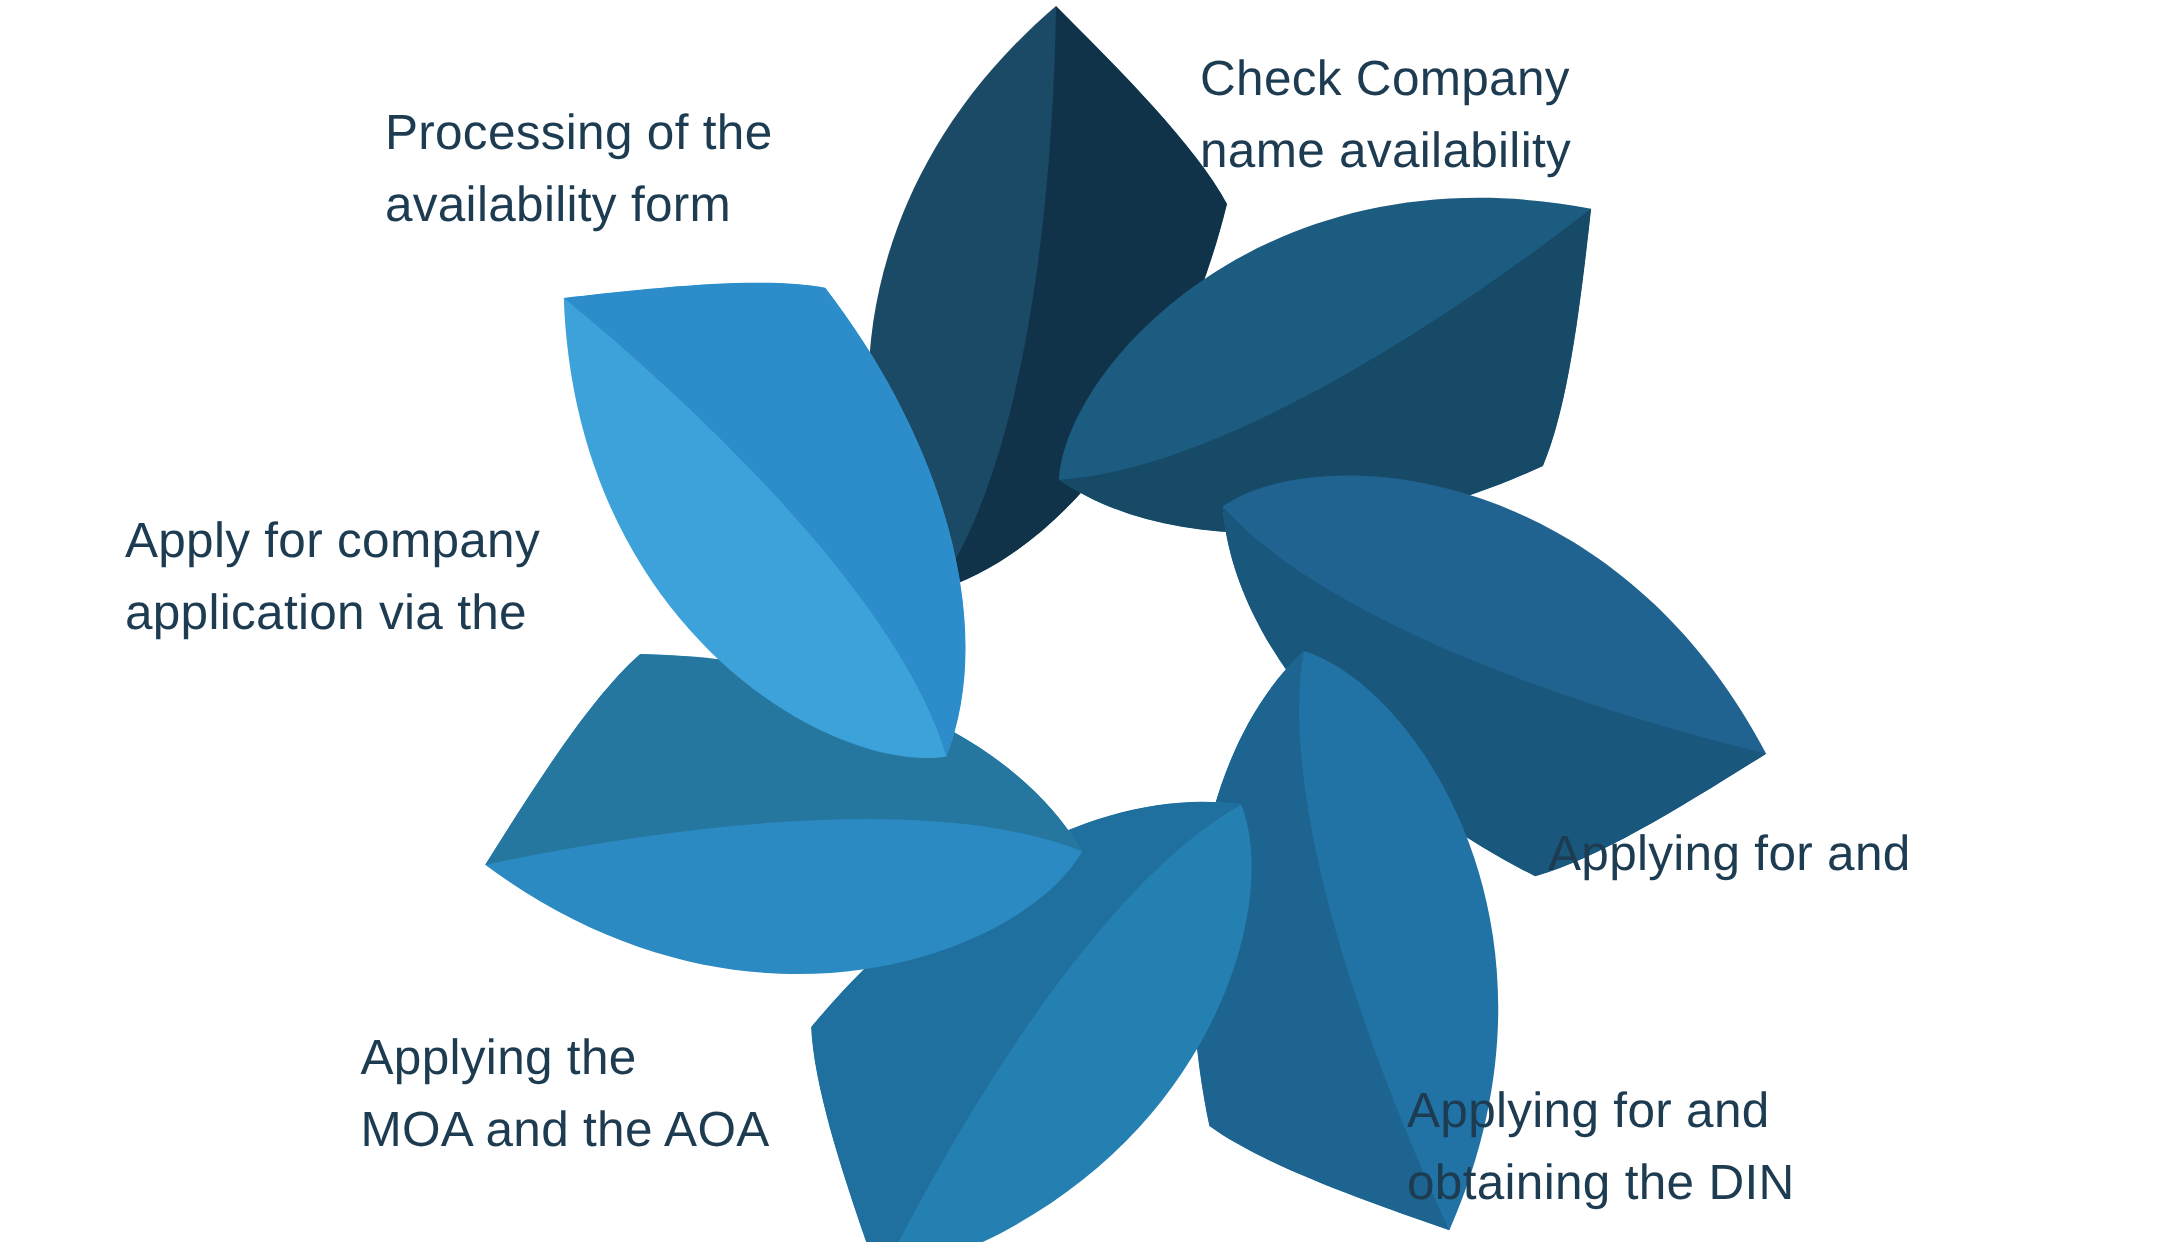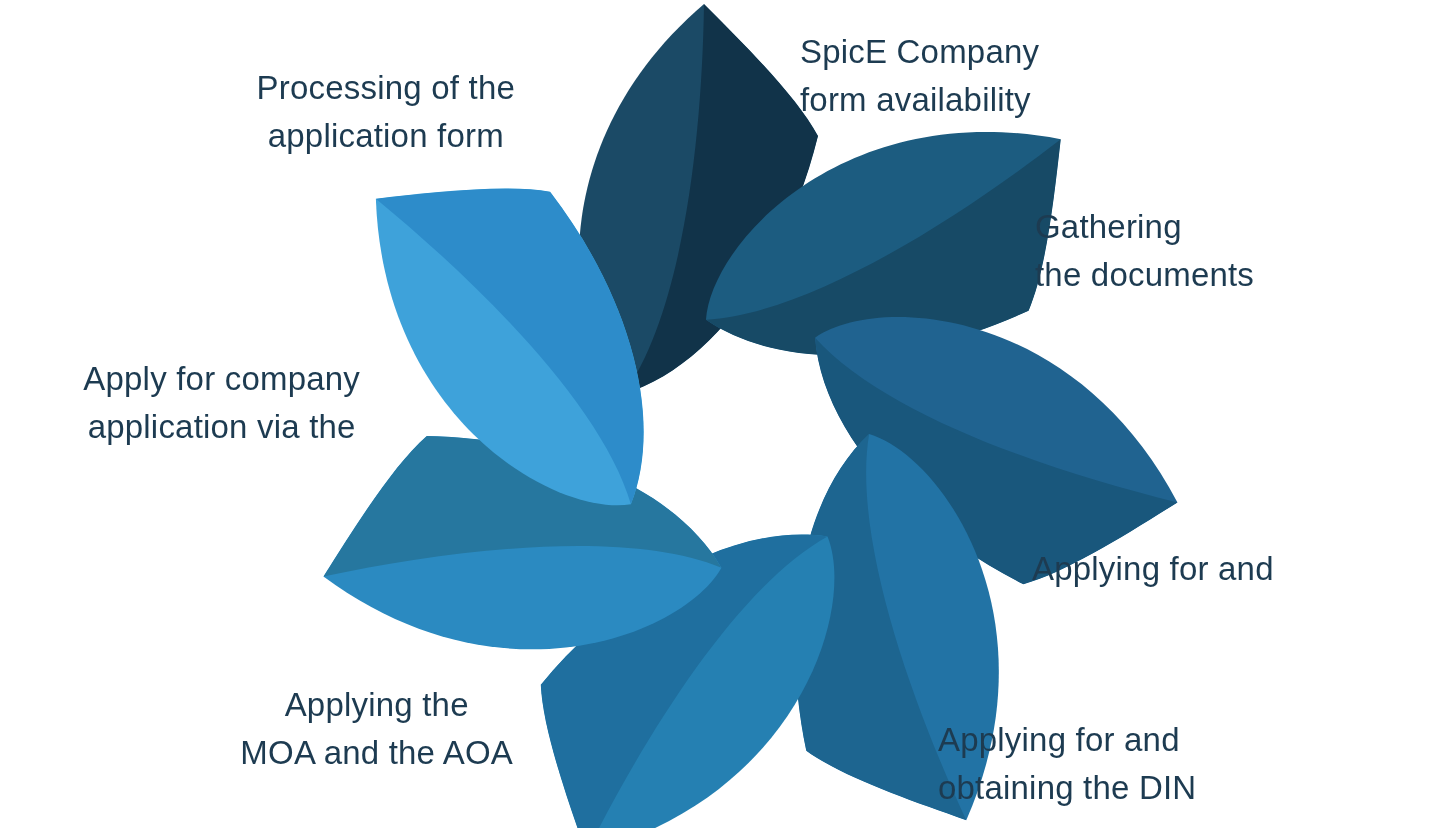--- a/index.html
+++ b/index.html
@@ -15,29 +15,29 @@
   .label{
     position:absolute;
     font-size:33px;
     line-height:48px;
     font-weight:400;
     letter-spacing:.2px;
     color:#1D3B51;
     white-space:nowrap;
   }
   .label span{display:block;}
-  .align-right{text-align:center;}
+  .align-right{text-align:left;}
   .align-left{text-align:left;}
   
   #lbl-check      {left:800px;  top:28px;}
   #lbl-gathering  {left:1035px; top:203px;}
   #lbl-dsc        {left:1032px; top:545px;}
   #lbl-din        {left:938px;  top:716px;}
   #lbl-moa        {right:927px; top:681px;}
-  #lbl-spice      {right:1080px;top:355px;margin-left:37px;}
+  #lbl-spice      {right:1080px;top:336px;margin-left:37px;}
   #lbl-processing {right:925px; top:64px;}
 </style>
 </head>
 <body>
 
 <div class="stage">
 
   <svg class="pinwheel" width="1440" height="828" viewBox="0 0 1440 828" aria-hidden="true">
     <defs>
       <path id="bladeShape" d="M -38,-438 C 5,-395 55,-345 76,-306 C 45,-180 -30,-75 -118,-48 C -175,-100 -205,-295 -38,-438 Z"></path>
@@ -76,28 +76,24 @@
       <path clip-path="url(#bladeClip)" d="M -38,-438 C 5,-395 55,-345 76,-306 C 45,-180 -30,-75 -118,-48 C -60,-130 -40,-300 -38,-438 Z" fill="#26779F"></path>
     </g>
 
     <g transform="translate(742,442) rotate(308.57)">
       <use href="#bladeShape" fill="#3EA2DA"></use>
       <path clip-path="url(#bladeClip)" d="M -38,-438 C 5,-395 55,-345 76,-306 C 45,-180 -30,-75 -118,-48 C -60,-130 -40,-300 -38,-438 Z" fill="#2D8CCA"></path>
     </g>
   </svg>
 
   <div class="label align-left" id="lbl-check">
-    <span>SpicE Company</span>
-    <span>form availability</span>
+    <span>Check Company</span>
+    <span>name availability</span>
   </div>
 
-  <div class="label align-left" id="lbl-gathering">
-    <span>Gathering</span>
-    <span>the documents</span>
-  </div>
 
   <div class="label align-left" id="lbl-dsc">
     <span>Applying for and</span>
   </div>
 
   <div class="label align-left" id="lbl-din">
     <span>Applying for and</span>
     <span>obtaining the DIN</span>
   </div>
 
@@ -106,16 +102,16 @@
     <span>MOA and the AOA</span>
   </div>
 
   <div class="label align-right" id="lbl-spice">
     <span>Apply for company</span>
     <span>application via the</span>
   </div>
 
   <div class="label align-right" id="lbl-processing">
     <span>Processing of the</span>
-    <span>application form</span>
+    <span>availability form</span>
   </div>
 
 </div>
 
 </body></html>

